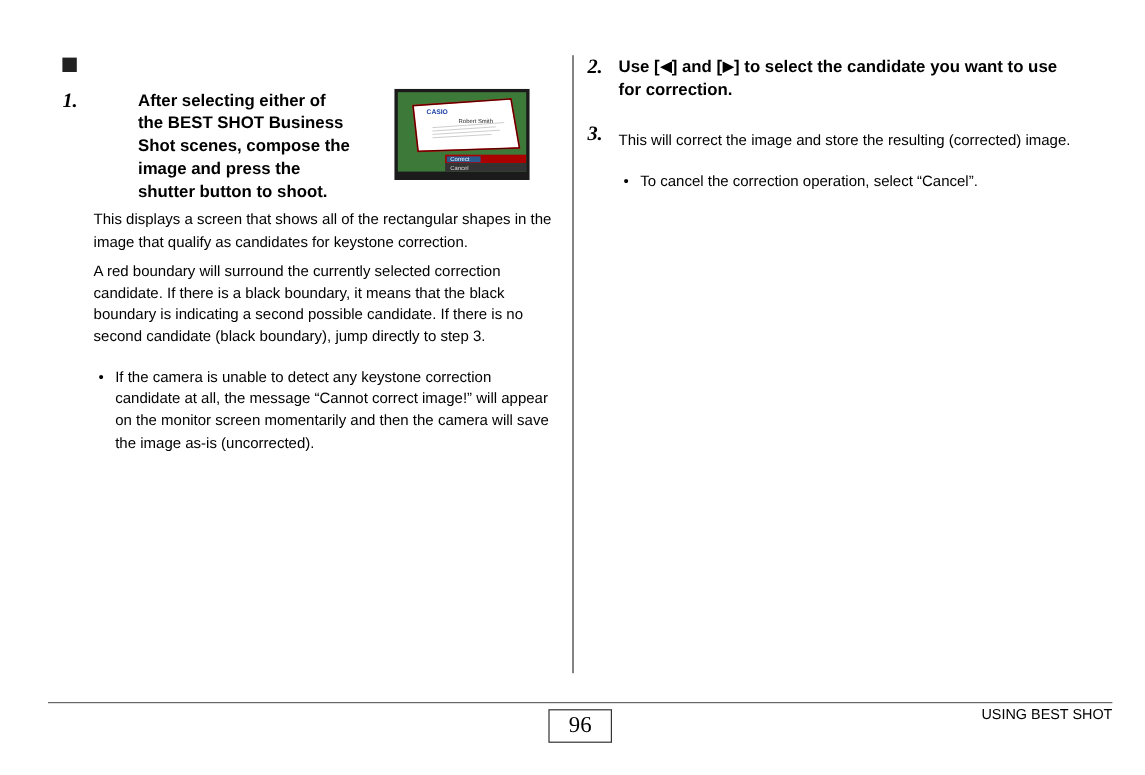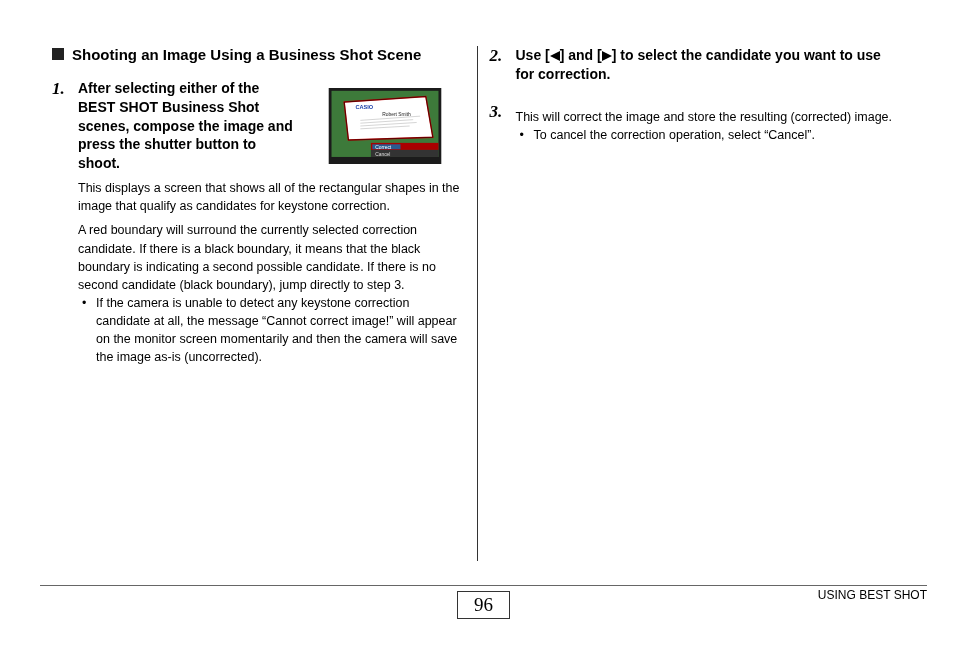--- a/index.html
+++ b/index.html
@@ -58,29 +58,29 @@
     margin-right: 6px;
     flex-shrink: 0;
     width: 20px;
   }
   .step-body { flex: 1; }
   .step-title {
     font-weight: bold;
     font-size: 14px;
     line-height: 1.35;
   }
-  .step-row { display: flex; align-items: center; }
+  .step-row { display: flex; align-items: flex-start; margin-left: 37px; }
   .step-row .step-title { flex: 1; padding-right: 10px; }
   .thumb { width: 160px; height: 76px; flex-shrink: 0; position: relative; }
   .body-text {
     font-size: 12.5px;
     line-height: 1.45;
     margin-top: 6px;
   }
-  .bullet-list { list-style: none; margin-top: 0; }
+  .bullet-list { list-style: none; margin-top: 16px; }
   .bullet-list li {
     font-size: 12.5px;
     line-height: 1.45;
     padding-left: 18px;
     position: relative;
   }
   .bullet-list li::before {
     content: "•";
     position: absolute;
     left: 4px;
@@ -122,21 +122,20 @@
 </style>
 </head>
 <body>
 
 <div class="page">
   <div class="columns">
 
     <div class="col">
       <div class="section-title">
         <span class="square-bullet"></span>
-        <span>Shooting an Image Using a Business Shot Scene</span>
       </div>
 
       <div class="step">
         <div class="step-num">1.</div>
         <div class="step-body">
           <div class="step-row">
             <div class="step-title">After selecting either of the BEST SHOT Business Shot scenes, compose the image and press the shutter button to shoot.</div>
             <div class="thumb">
               <svg viewBox="0 0 160 108">
                 <rect x="0" y="0" width="160" height="108" fill="#1b1b1b"></rect>

